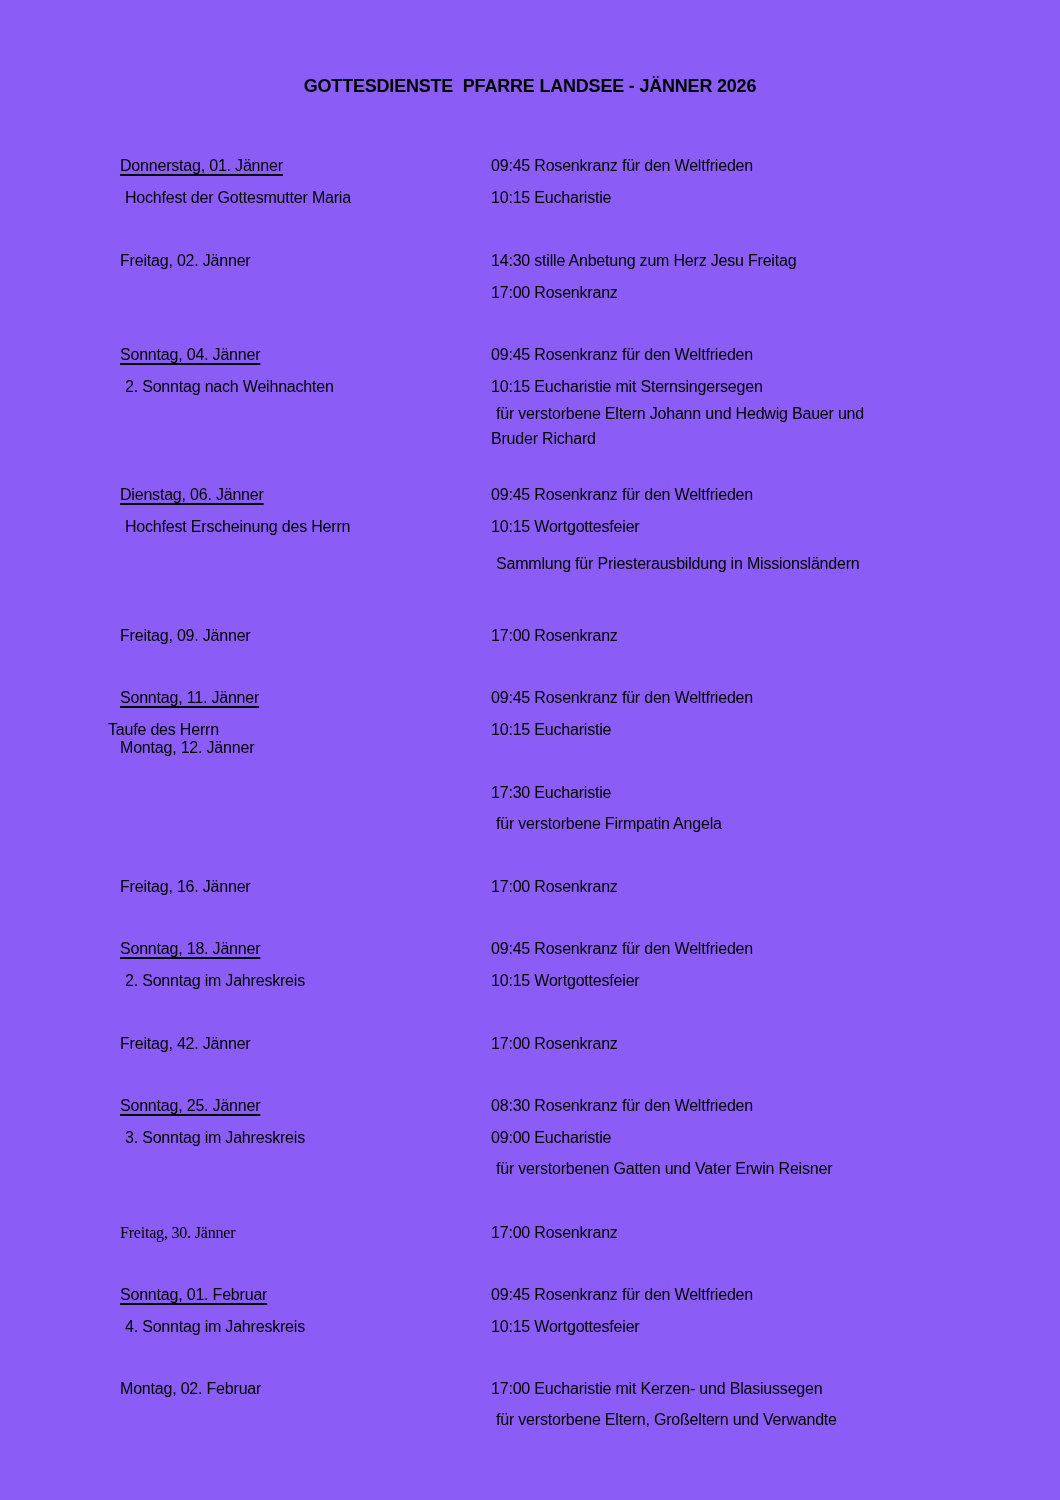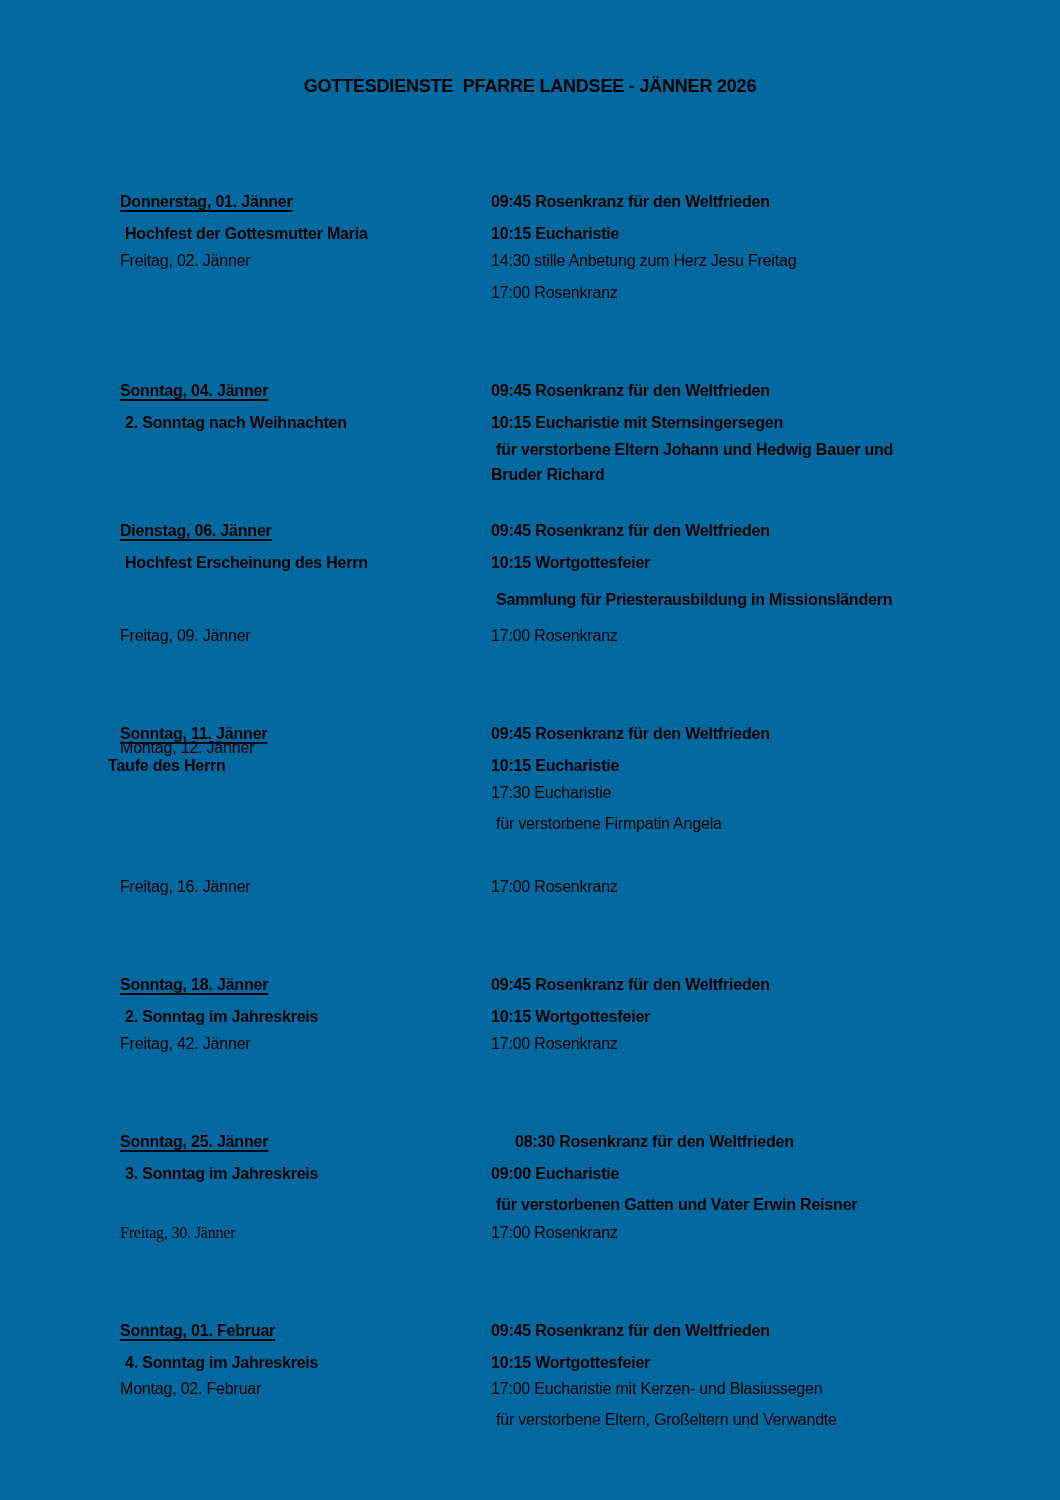--- a/index.html
+++ b/index.html
@@ -4,21 +4,21 @@
 <style>
   html, body {
     margin: 0;
     padding: 0;
     background: #ffffff;
   }
   .page {
     position: relative;
     width: 1060px;
     height: 1500px;
-    background: #0369a1;
+    background: #8b5cf6;
     font-family: "Liberation Sans", sans-serif;
     color: #000000;
     overflow: hidden;
   }
   .doc-title {
     position: absolute;
     top: 74px;
     left: 0;
     width: 100%;
     text-align: center;
@@ -29,22 +29,21 @@
     letter-spacing: -0.2px;
   }
   .line {
     position: absolute;
     font-size: 16px;
     line-height: 20px;
     white-space: pre;
     letter-spacing: -0.2px;
   }
   .line.bold {
-    font-weight: bold;
-    margin-top: 36px;
+    font-weight: normal;
   }
   .line.underline {
     text-decoration: underline;
     text-decoration-thickness: 1.5px;
     text-underline-offset: 3px;
   }
 </style>
 </head>
 <body>
 
@@ -80,21 +79,21 @@
       <div class="line" style="top: 814px; left: 496px;">für verstorbene Firmpatin Angela</div>
       <div class="line" style="top: 877px; left: 120px;">Freitag, 16. Jänner</div>
       <div class="line" style="top: 877px; left: 491px;">17:00 Rosenkranz</div>
       <div class="line bold underline" style="top: 939px; left: 120px;">Sonntag, 18. Jänner</div>
       <div class="line bold" style="top: 939px; left: 491px;">09:45 Rosenkranz für den Weltfrieden</div>
       <div class="line bold" style="top: 971px; left: 125px;">2. Sonntag im Jahreskreis</div>
       <div class="line bold" style="top: 971px; left: 491px;">10:15 Wortgottesfeier</div>
       <div class="line" style="top: 1034px; left: 120px;">Freitag, 42. Jänner</div>
       <div class="line" style="top: 1034px; left: 491px;">17:00 Rosenkranz</div>
       <div class="line bold underline" style="top: 1096px; left: 120px;">Sonntag, 25. Jänner</div>
-      <div class="line bold" style="top: 1096px; left: 515px;">08:30 Rosenkranz für den Weltfrieden</div>
+      <div class="line bold" style="top: 1096px; left: 491px;">08:30 Rosenkranz für den Weltfrieden</div>
       <div class="line bold" style="top: 1128px; left: 125px;">3. Sonntag im Jahreskreis</div>
       <div class="line bold" style="top: 1128px; left: 491px;">09:00 Eucharistie</div>
       <div class="line bold" style="top: 1159px; left: 496px;">für verstorbenen Gatten und Vater Erwin Reisner</div>
       <div class="line" style="top: 1223px; left: 120px; font-family: Liberation Serif, serif;">Freitag, 30. Jänner</div>
       <div class="line" style="top: 1223px; left: 491px;">17:00 Rosenkranz</div>
       <div class="line bold underline" style="top: 1285px; left: 120px;">Sonntag, 01. Februar</div>
       <div class="line bold" style="top: 1285px; left: 491px;">09:45 Rosenkranz für den Weltfrieden</div>
       <div class="line bold" style="top: 1317px; left: 125px;">4. Sonntag im Jahreskreis</div>
       <div class="line bold" style="top: 1317px; left: 491px;">10:15 Wortgottesfeier</div>
       <div class="line" style="top: 1379px; left: 120px;">Montag, 02. Februar</div>

